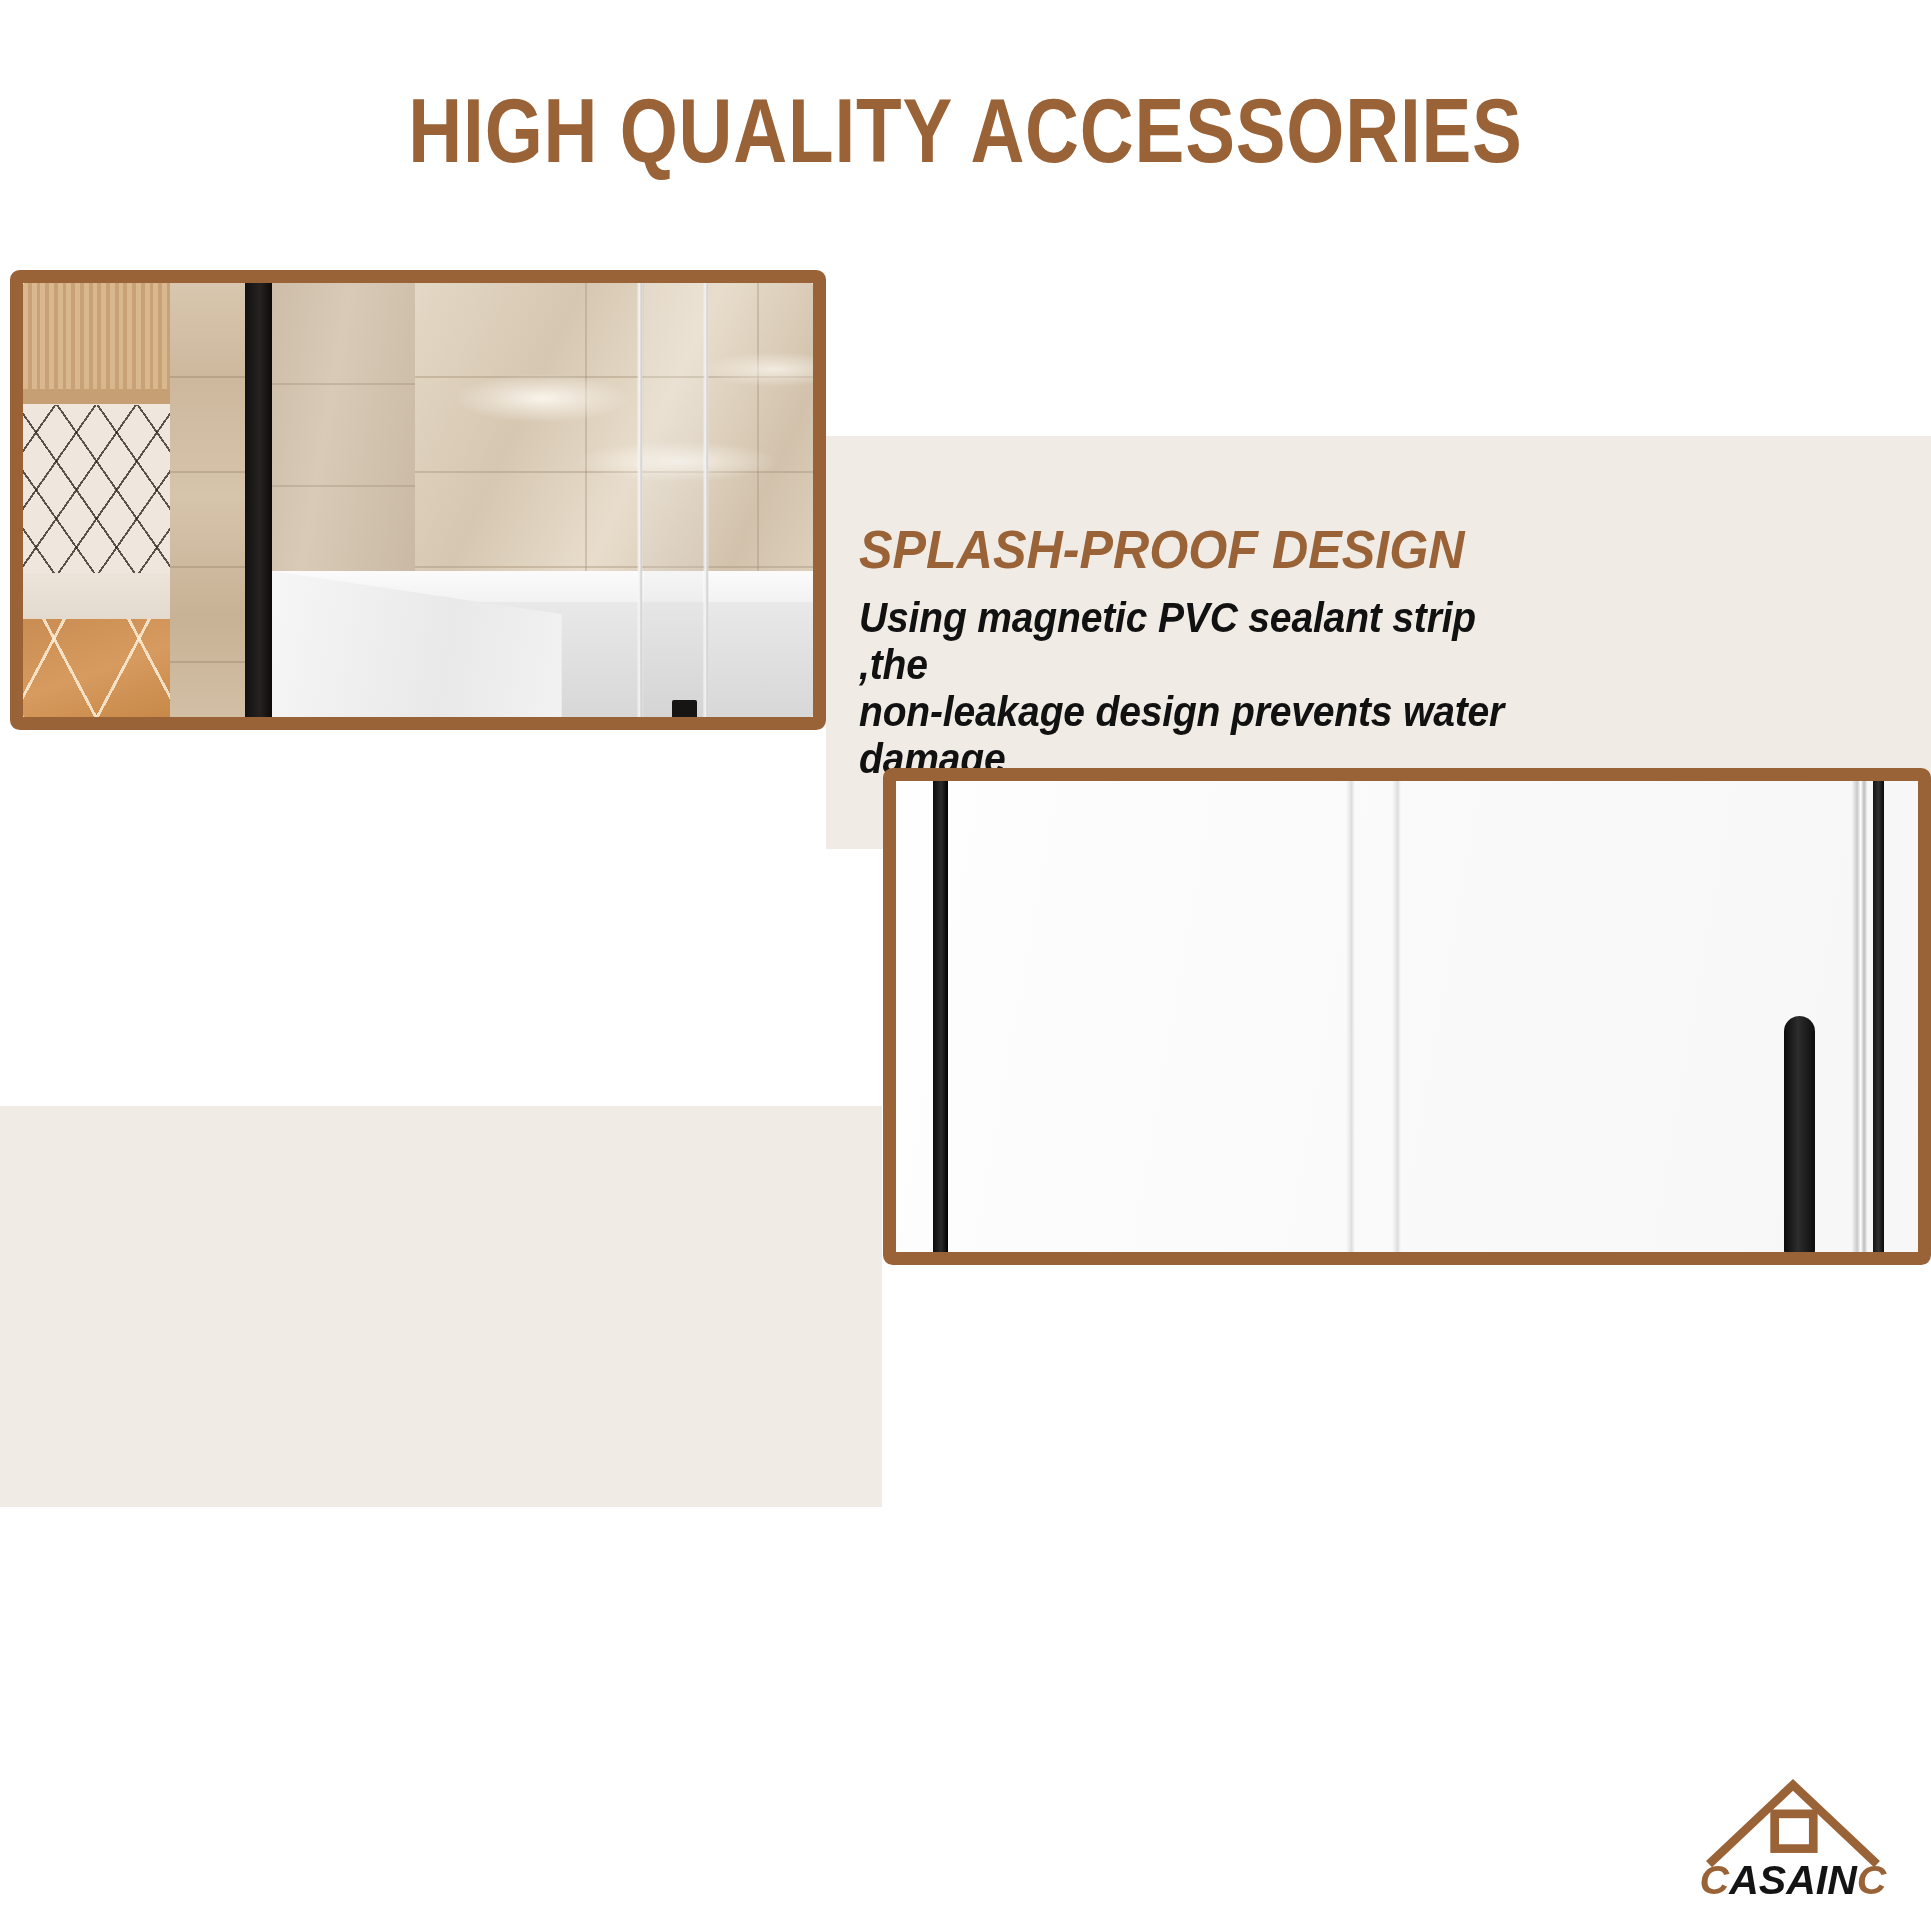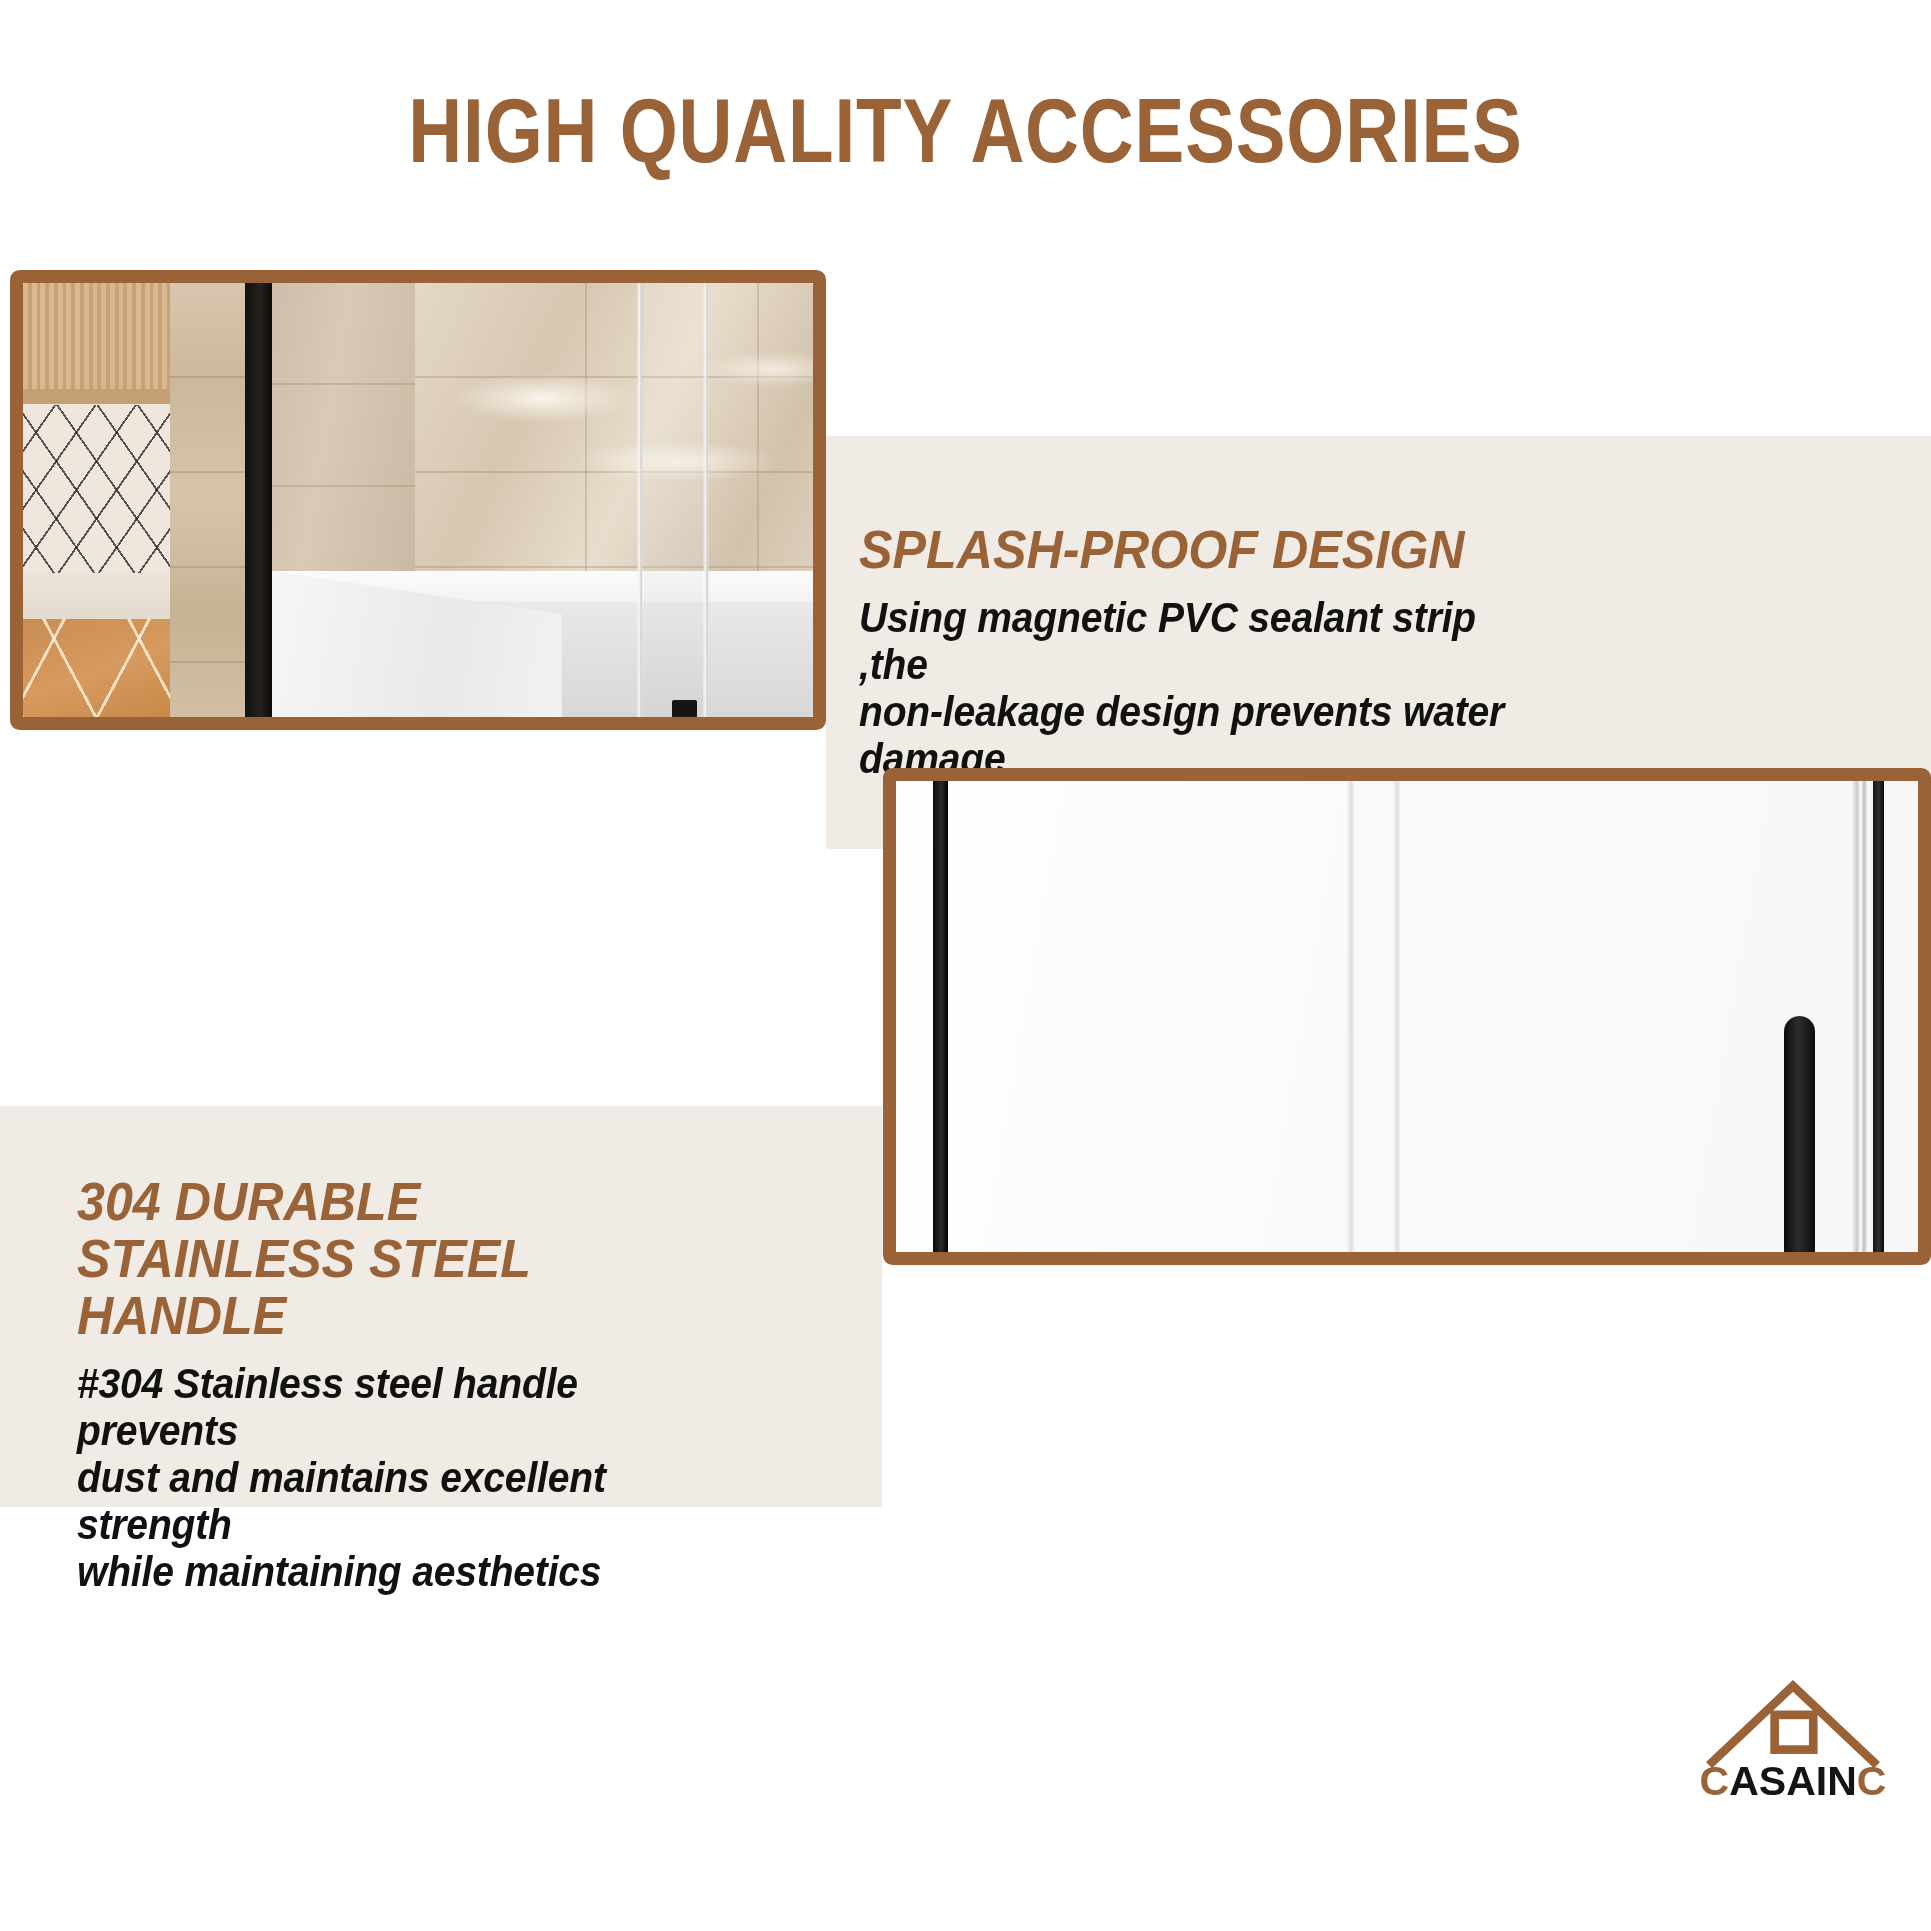--- a/index.html
+++ b/index.html
@@ -213,21 +213,21 @@
     background:linear-gradient(90deg,#141414,#303030 50%,#0a0a0a);
   }
   .door-handle{
     position:absolute; left:888px; top:235px; width:31px; height:249px;
     background:linear-gradient(90deg,#0b0b0b,#2d2d2d 45%,#0d0d0d);
     border-radius:17.4px;
   }
 
   
   #brand-logo{
-    position:absolute; left:1682px; top:1678px; width:222px; height:135px;
+    position:absolute; left:1682px; top:1777px; width:222px; height:135px;font-style:italic;
   }
   .logo-text{
     position:absolute; left:0; top:83px; width:222px;
     text-align:center;
     font-family:"Liberation Sans Narrow","Liberation Sans",sans-serif;
     font-weight:700;
     font-size:41px;
     letter-spacing:0px;
     color:#141414;
     line-height:1;
@@ -284,27 +284,20 @@
         <div class="door-black-rail"></div>
         <div id="door-divider-1" class="door-divider"></div>
         <div id="door-divider-2" class="door-divider"></div>
         <div class="door-chrome"></div>
         <div class="door-right-rail"></div>
         <div class="door-handle"></div>
       </div>
     </div>
   </div>
 
-  <div id="text-block-2">
-    <div class="feature-heading">304 DURABLE
-STAINLESS STEEL HANDLE</div>
-    <div class="feature-body">#304 Stainless steel handle prevents
-dust and maintains excellent strength
-while maintaining aesthetics</div>
-  </div>
 
   <div id="brand-logo">
     <svg width="222" height="93" viewBox="0 0 230 96">
       <polyline points="28,90 115,8 202,90" fill="none" stroke="#9a6237" stroke-width="9" stroke-linejoin="miter" stroke-linecap="butt"></polyline>
       <rect x="96" y="38" width="40" height="36" fill="none" stroke="#9a6237" stroke-width="9"></rect>
     </svg>
     <div class="logo-text">
       <span class="c-brown">C</span><span>ASAIN</span><span class="c-brown">C</span>
     </div>
   </div>

